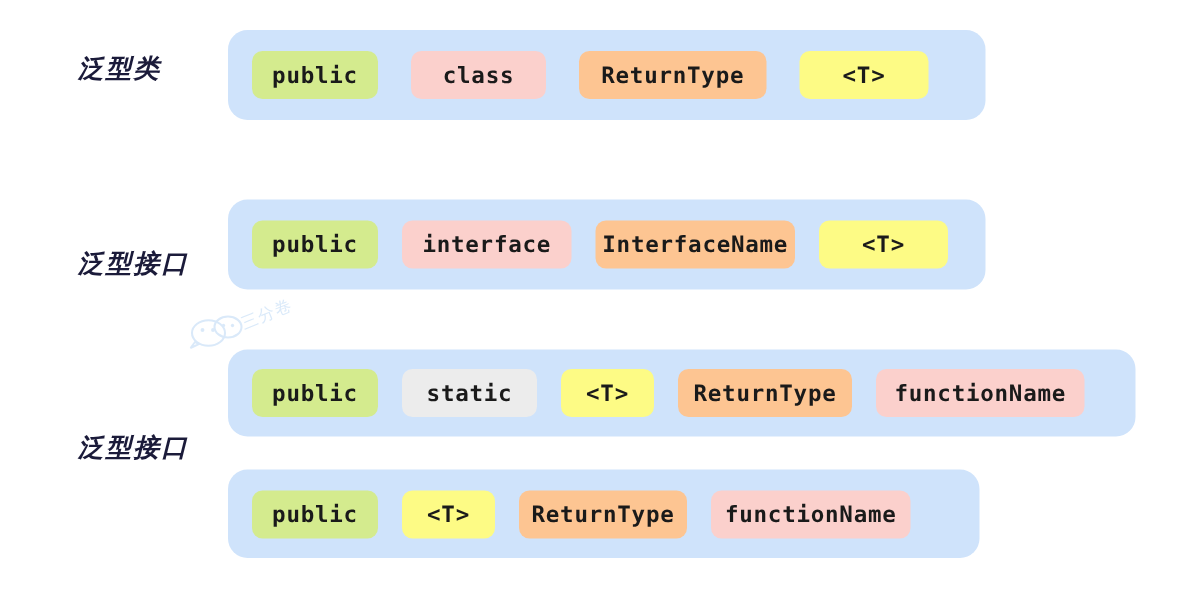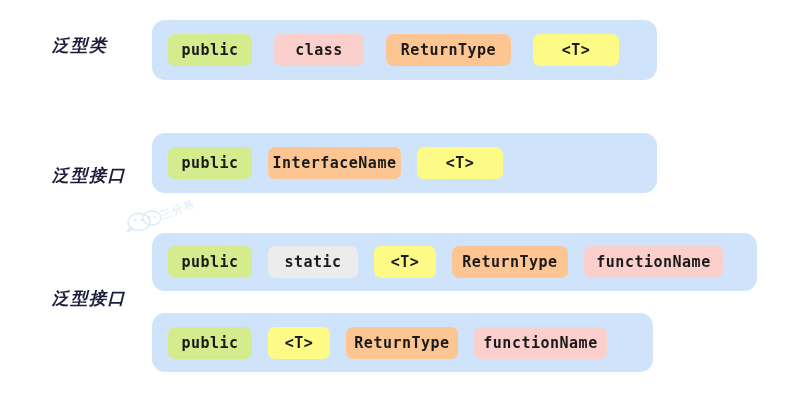--- a/index.html
+++ b/index.html
@@ -92,20 +92,21 @@
     <span class="token tok-green" style="width:84px;">public</span>
     <span class="token tok-pink" style="width:90px;">class</span>
     <span class="token tok-orange" style="width:125px;">ReturnType</span>
     <span class="token tok-yellow" style="width:86px;">&lt;T&gt;</span>
   </div>
 
   <div class="row-label" style="left:52px; top:164px;">泛型接口</div>
 
   <div class="group" style="left:152px; top:133px; width:505px; height:60px; padding:0 16px; gap:16px;">
     <span class="token tok-green" style="width:84px;">public</span>
+    <span class="token tok-pink" style="width:113px;">interface</span>
     <span class="token tok-orange" style="width:133px;">InterfaceName</span>
     <span class="token tok-yellow" style="width:86px;">&lt;T&gt;</span>
   </div>
 
   <div class="row-label" style="left:52px; top:287px;">泛型接口</div>
 
   <div class="group" style="left:152px; top:233px; width:605px; height:58px; padding:0 16px; gap:16px;">
     <span class="token tok-green" style="width:84px;">public</span>
     <span class="token tok-gray" style="width:90px;">static</span>
     <span class="token tok-yellow" style="width:62px;">&lt;T&gt;</span>

